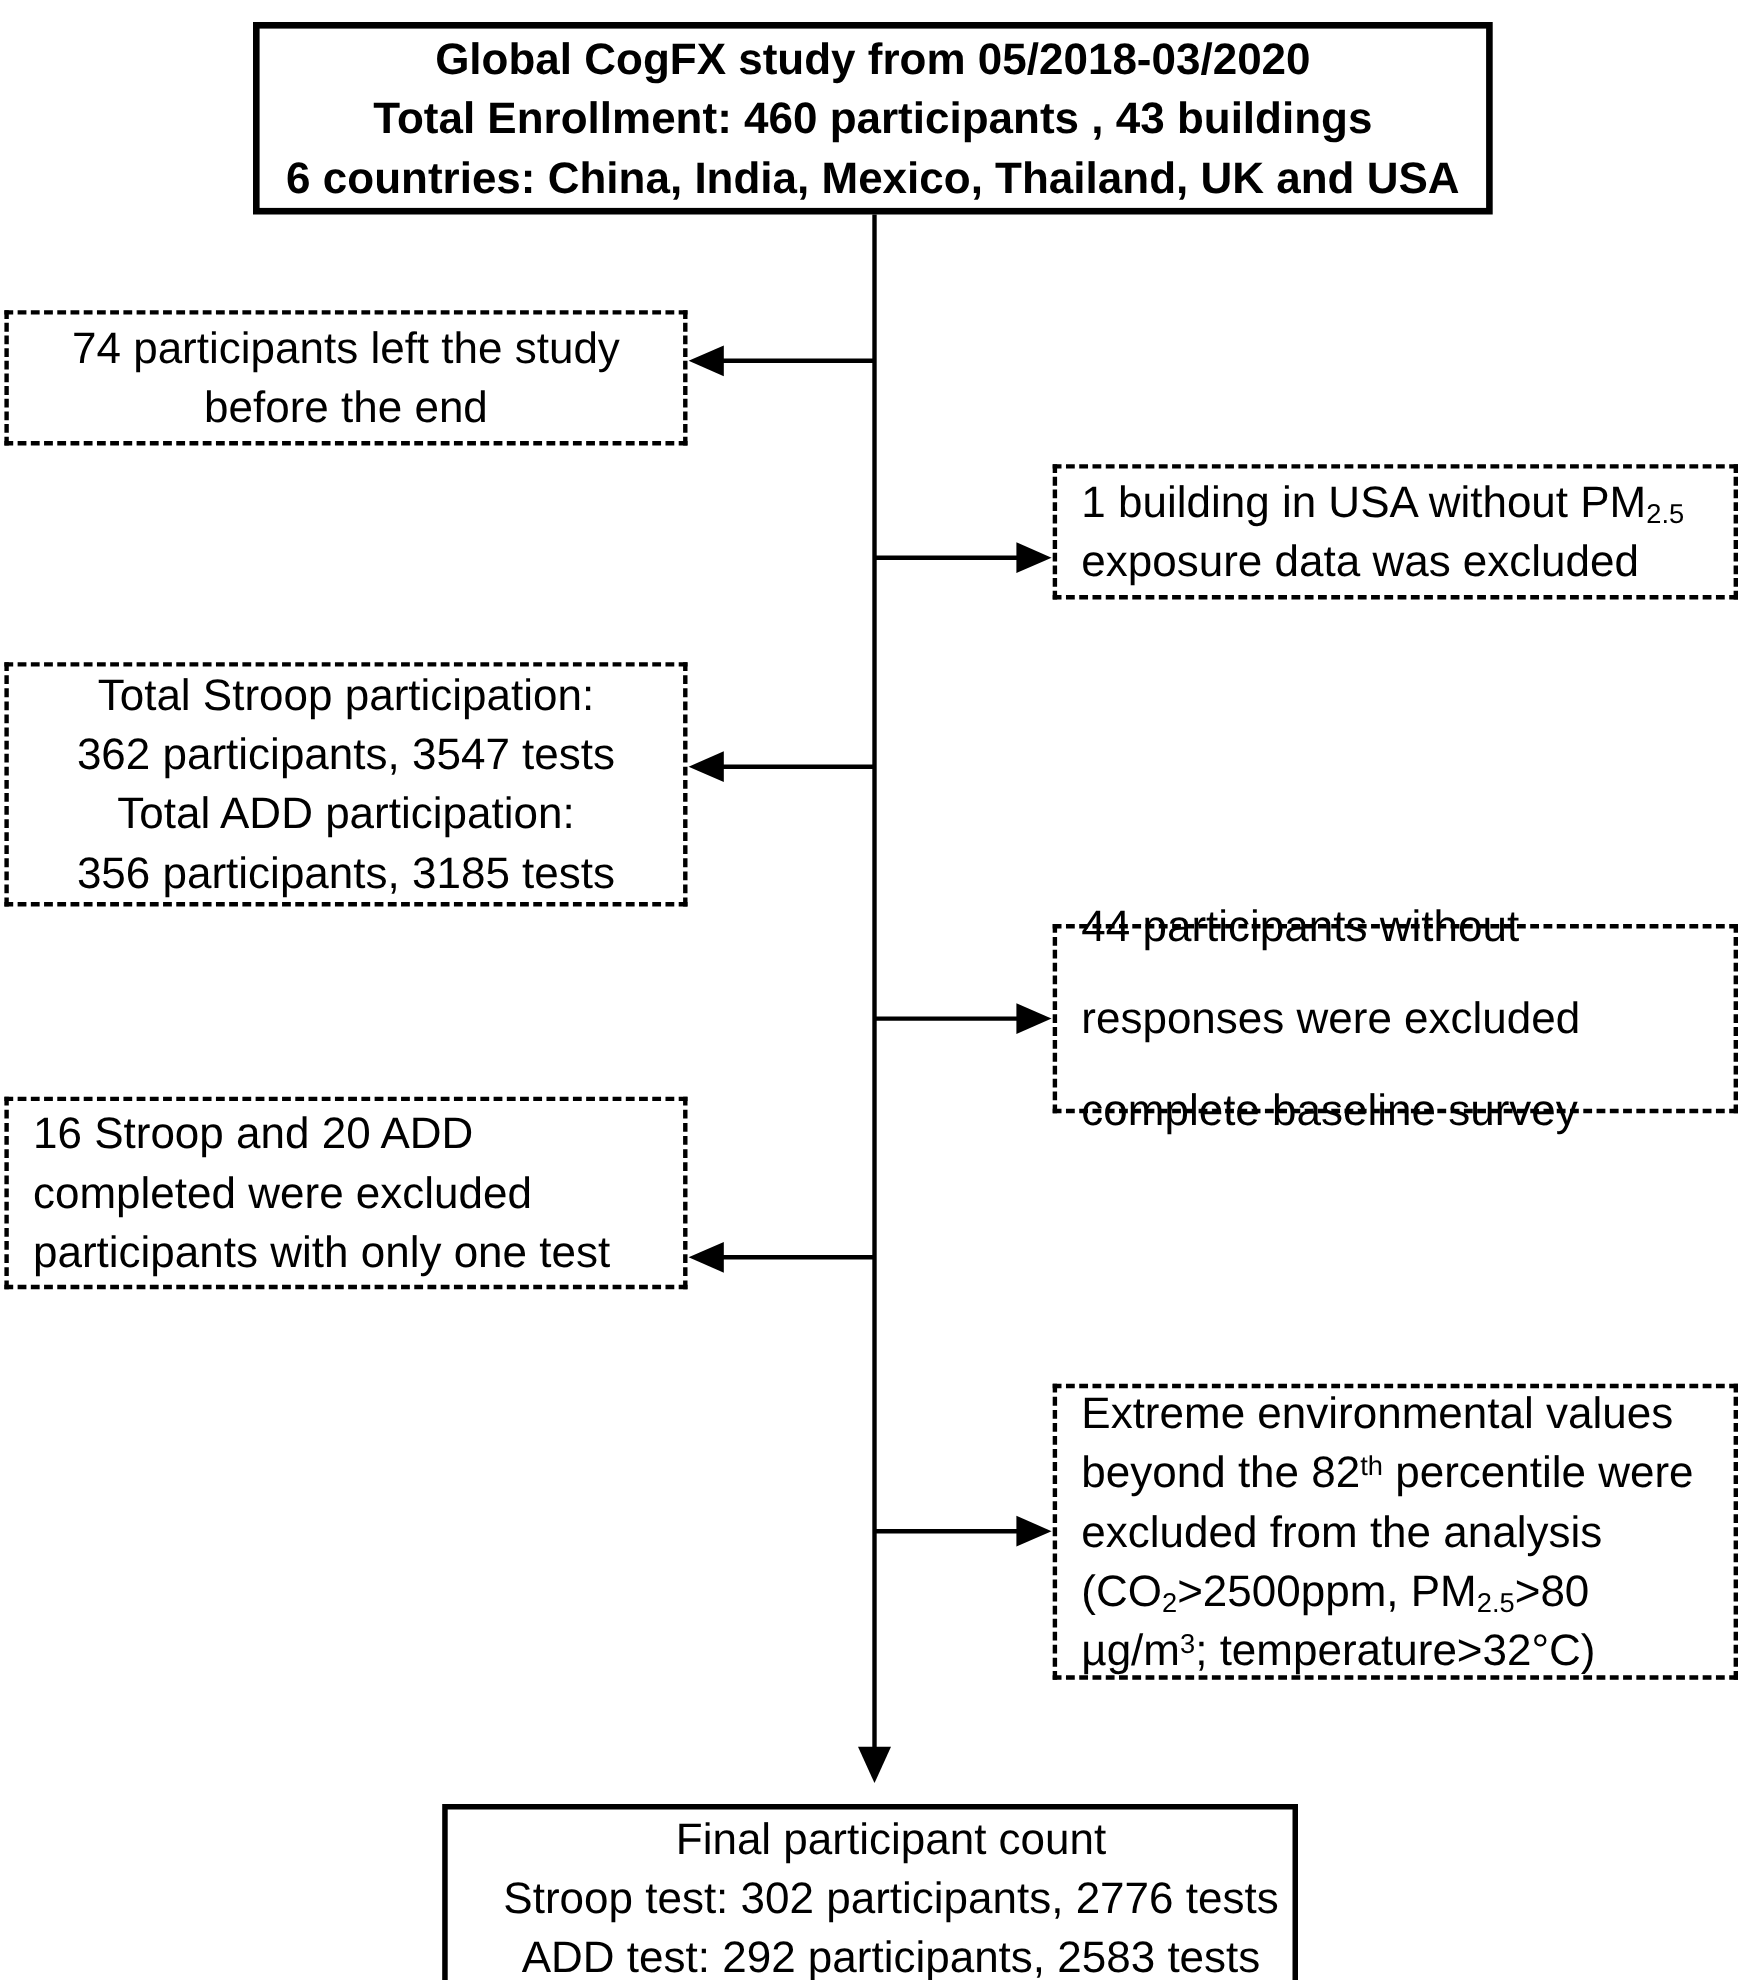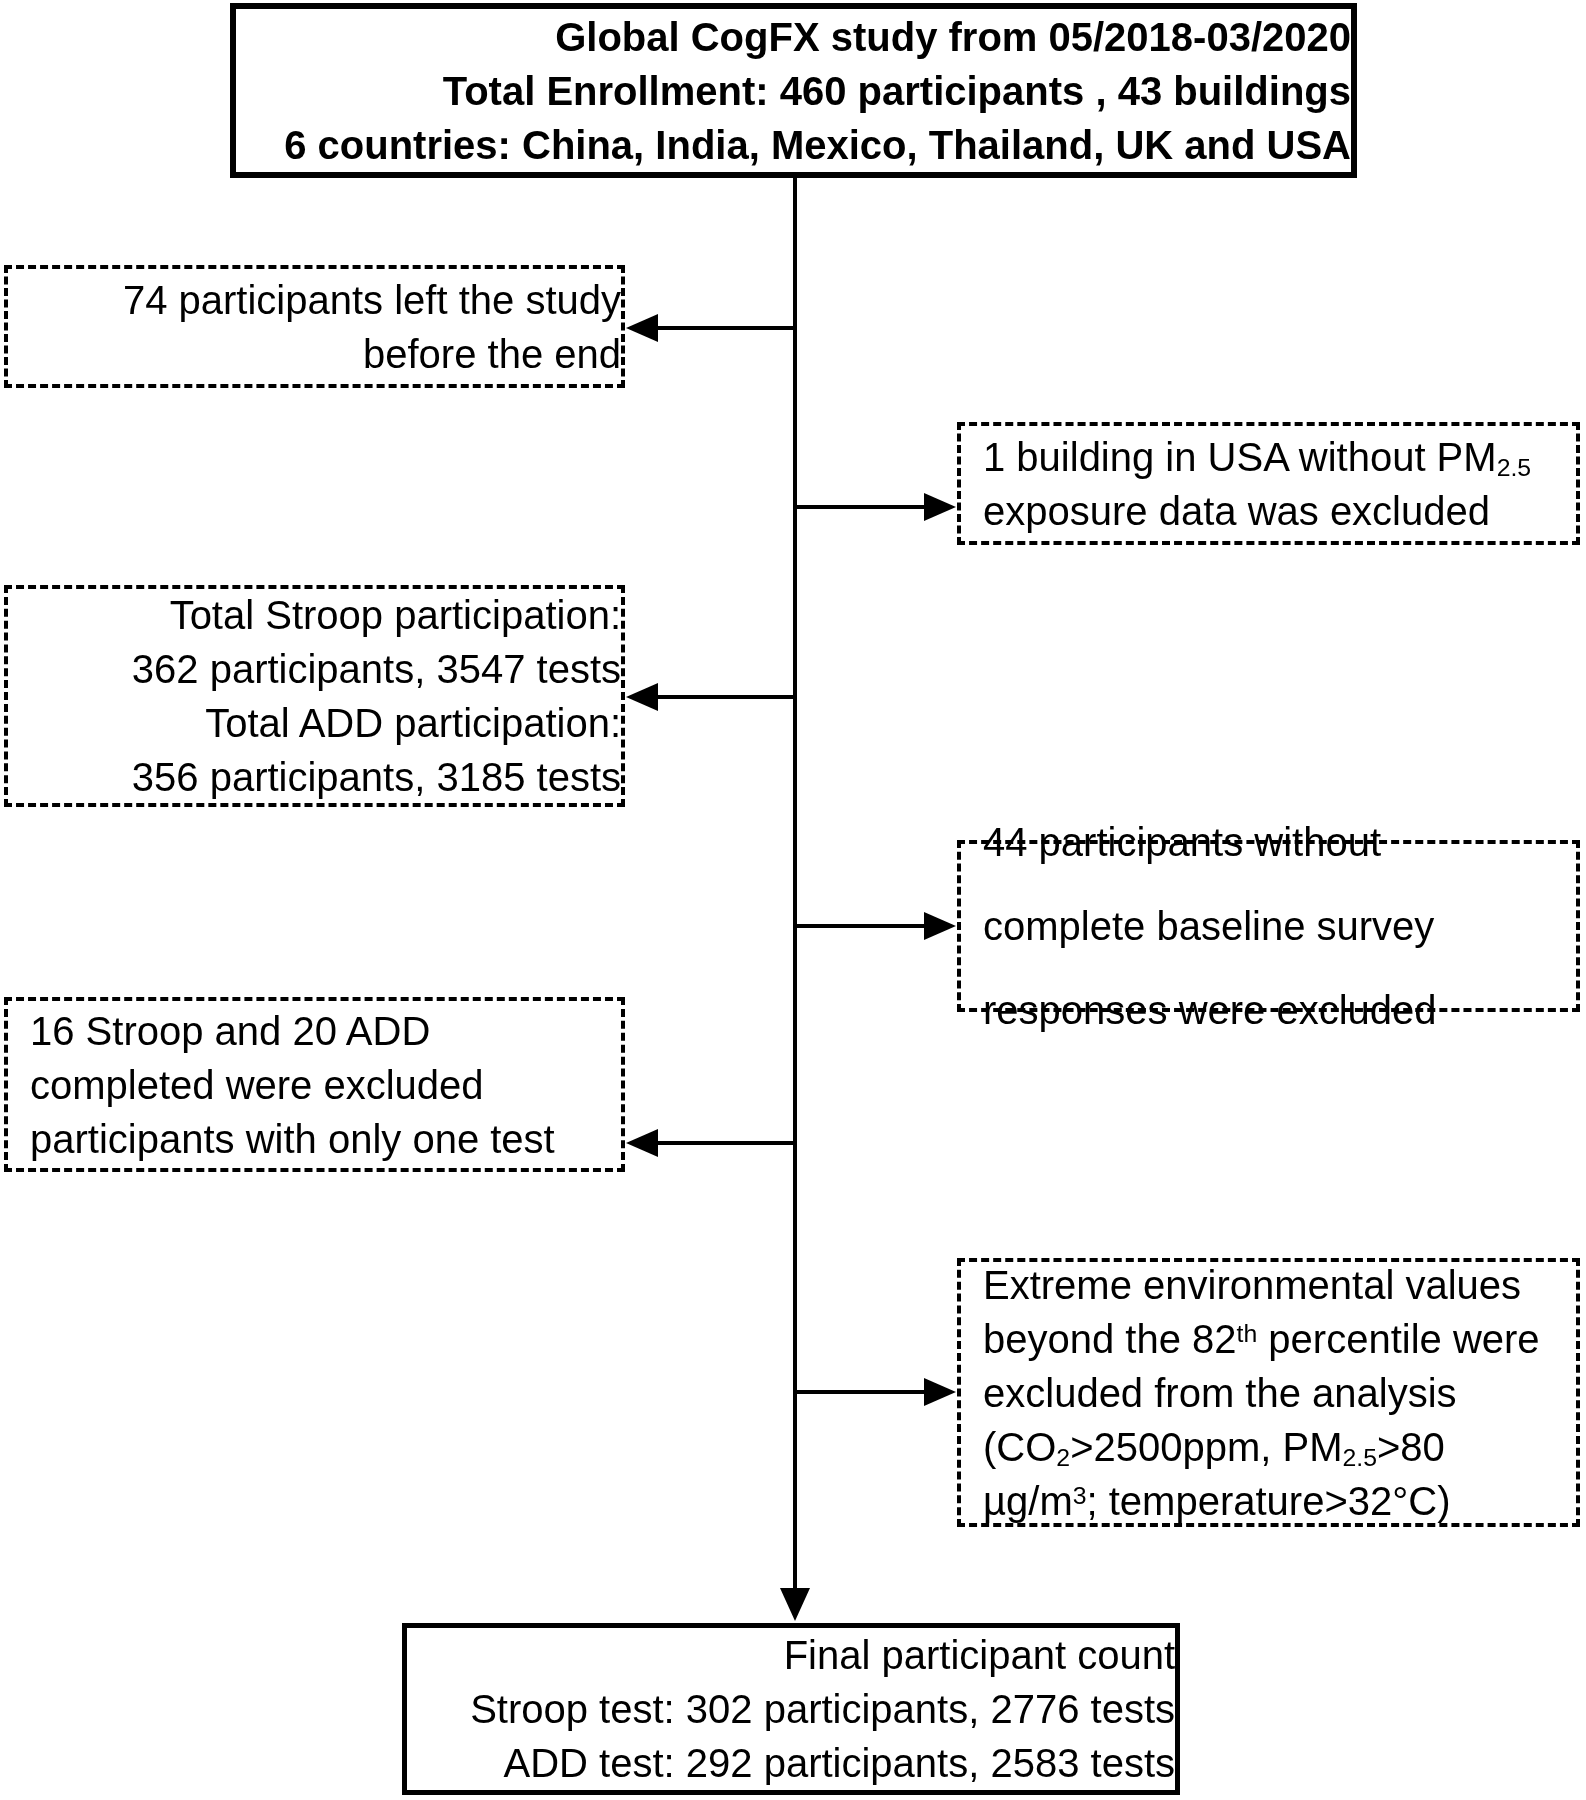--- a/index.html
+++ b/index.html
@@ -35,21 +35,21 @@
     justify-content: center;
     font-size: 40px;
   }
   .box .line {
     line-height: 54px;
     white-space: nowrap;
   }
   .solid-thick { border: 6px solid #000000; }
   .solid { border: 5px solid #000000; padding-left: 38px; }
   .dashed { border: 4px dashed #000000; }
-  .center { text-align: right; }
+  .center { text-align: center; margin-top: 17px; }
   .left { text-align: left; padding-left: 22px; padding-right: 6px; }
   .bold { font-weight: bold; }
 
   .box sub {
     font-size: 0.62em;
     line-height: 0;
     vertical-align: baseline;
     position: relative;
     bottom: -0.22em;
   }
@@ -118,22 +118,22 @@
 
   <div id="box-participation" class="box dashed center">
       <div class="line"><span>Total Stroop participation:</span></div>
       <div class="line"><span>362 participants, 3547 tests</span></div>
       <div class="line"><span>Total ADD participation:</span></div>
       <div class="line"><span>356 participants, 3185 tests</span></div>
     </div>
 
   <div id="box-baseline" class="box dashed left">
       <div class="line"><span>44 participants without</span></div>
+      <div class="line"><span>responses were excluded</span></div>
       <div class="line"><span>complete baseline survey</span></div>
-      <div class="line"><span>responses were excluded</span></div>
     </div>
 
   <div id="box-singletest" class="box dashed left">
       <div class="line"><span>16 Stroop and 20 ADD</span></div>
       <div class="line"><span>completed were excluded</span></div>
       <div class="line"><span>participants with only one test</span></div>
     </div>
 
   <div id="box-environment" class="box dashed left">
       <div class="line"><span>Extreme environmental values</span></div>

